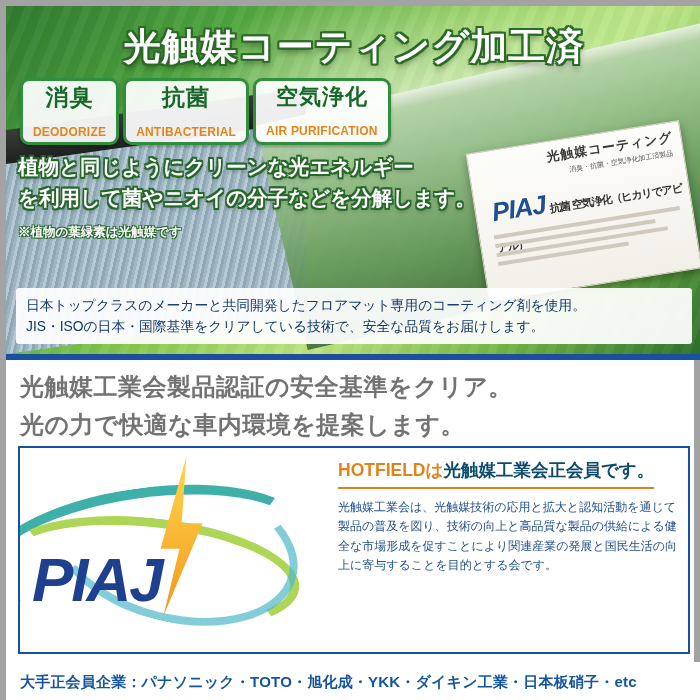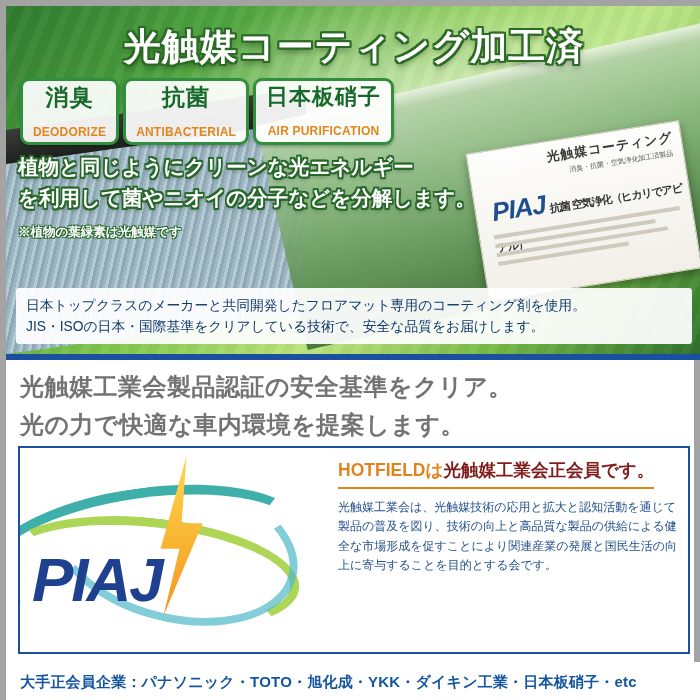--- a/index.html
+++ b/index.html
@@ -278,21 +278,21 @@
     width: 348px;
   }
   .piaj-member {
     font-size: 17.5px;
     font-weight: bold;
     color: #e2821b;
     padding-bottom: 5px;
     border-bottom: 2px solid #e2821b;
     display: inline-block;
   }
-  .piaj-member .blue { color: #7f1d1d; }
+  .piaj-member .blue { color: #0c4a6e; }
   .piaj-body {
     margin-top: 9px;
     font-size: 12px;
     color: #23518c;
     line-height: 1.62;
   }
 
   
   .footer {
     position: absolute;
@@ -327,21 +327,21 @@
     <div class="badges">
       <div class="badge">
         <div class="jp">消臭</div>
         <div class="en">DEODORIZE</div>
       </div>
       <div class="badge">
         <div class="jp">抗菌</div>
         <div class="en">ANTIBACTERIAL</div>
       </div>
       <div class="badge wide">
-        <div class="jp">日本板硝子</div>
+        <div class="jp">空気浄化</div>
         <div class="en">AIR PURIFICATION</div>
       </div>
     </div>
 
     <div class="copy-lines">
       <div class="line">植物と同じようにクリーンな光エネルギー</div>
       <div class="line">を利用して菌やニオイの分子などを分解します。</div>
     </div>
     <div class="copy-note">※植物の葉緑素は光触媒です</div>
 

